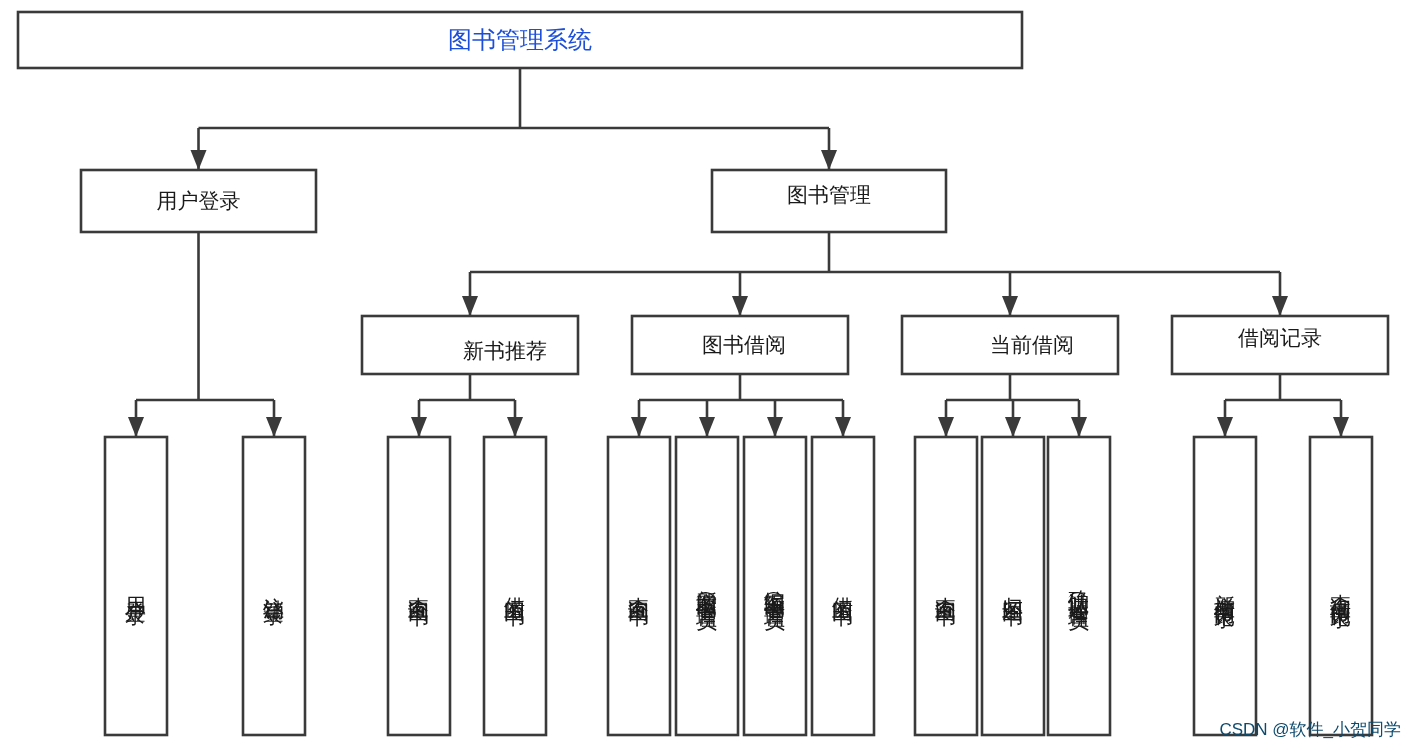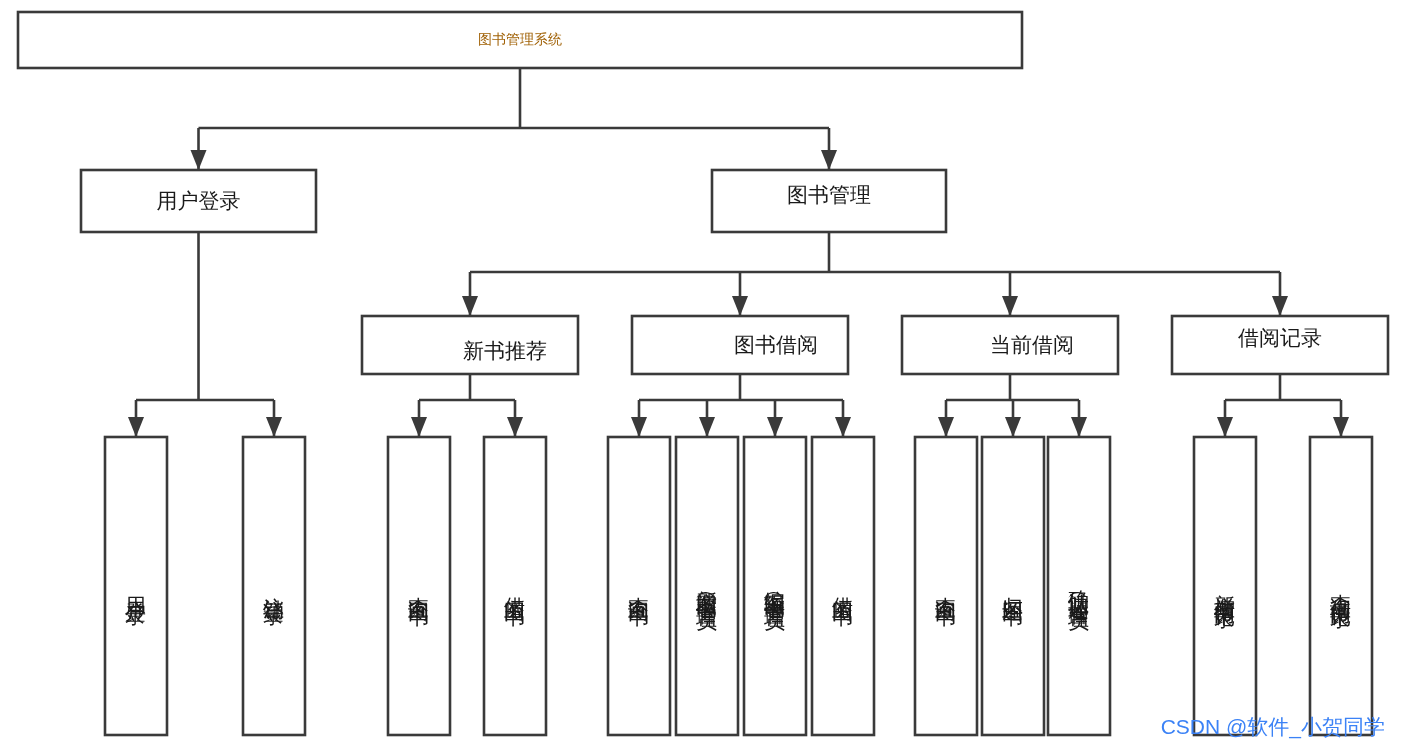--- a/index.html
+++ b/index.html
@@ -66,32 +66,32 @@
     color: #1a1a1a;
     white-space: nowrap;
     pointer-events: none;
   }
   .root-label-wrap {
     position: absolute;
     display: flex;
     align-items: center;
     justify-content: center;
     font-family: "Liberation Sans", "DejaVu Sans", sans-serif;
-    font-size: 14px;
-    color: #a16207;
+    font-size: 24px;
+    color: #1d4ed8;
     white-space: nowrap;
     pointer-events: none;
   }
   .watermark {
     position: absolute;
-    right: 20px;
+    right: 4px;
     bottom: 6px;
     font-family: "Liberation Sans", "DejaVu Sans", sans-serif;
-    font-size: 21px;
-    color: #3b82f6;
+    font-size: 17px;
+    color: #0c4a6e;
     white-space: nowrap;
     user-select: none;
   }
   .hit-layer {
     position: absolute;
     left: 0; top: 0;
     width: 1405px; height: 747px;
   }
   .hit-box {
     position: absolute;
@@ -184,21 +184,21 @@
 
   <div class="hit-layer" id="labels-layer">
       <div class="root-label-wrap" style="left: 18px; top: 12px; width: 1004px; height: 56px;">图书管理系统</div>
       <div class="hit-box" style="left: 18px; top: 12px; width: 1004px; height: 56px;"></div>
       <div class="mid-label-wrap" style="left: 81px; top: 170px; width: 235px; height: 62px;">用户登录</div>
       <div class="hit-box" style="left: 81px; top: 170px; width: 235px; height: 62px;"></div>
       <div class="mid-label-wrap" style="left: 712px; top: 170px; width: 234px; height: 50px;">图书管理</div>
       <div class="hit-box" style="left: 712px; top: 170px; width: 234px; height: 62px;"></div>
       <div class="mid-label-wrap" style="left: 362px; top: 316px; width: 216px; height: 70px; margin-left: 35px;">新书推荐</div>
       <div class="hit-box" style="left: 362px; top: 316px; width: 216px; height: 58px;"></div>
-      <div class="mid-label-wrap" style="left: 668px; top: 316px; width: 216px; height: 58px;">图书借阅</div>
+      <div class="mid-label-wrap" style="left: 636px; top: 316px; width: 216px; height: 58px;">图书借阅</div>
       <div class="hit-box" style="left: 632px; top: 316px; width: 216px; height: 58px;"></div>
       <div class="mid-label-wrap" style="left: 902px; top: 316px; width: 260px; height: 58px;">当前借阅</div>
       <div class="hit-box" style="left: 902px; top: 316px; width: 216px; height: 58px;"></div>
       <div class="mid-label-wrap" style="left: 1172px; top: 316px; width: 216px; height: 44px;">借阅记录</div>
       <div class="hit-box" style="left: 1172px; top: 316px; width: 216px; height: 58px;"></div>
       <div class="leaf-label-wrap" style="left: 105px; top: 437px; width: 62px; height: 298px;">用户登录</div>
       <div class="hit-box" style="left: 105px; top: 437px; width: 62px; height: 298px;"></div>
       <div class="leaf-label-wrap" style="left: 243px; top: 437px; width: 62px; height: 298px;">注销登录</div>
       <div class="hit-box" style="left: 243px; top: 437px; width: 62px; height: 298px;"></div>
       <div class="leaf-label-wrap" style="left: 388px; top: 437px; width: 62px; height: 298px;">查询图书</div>

